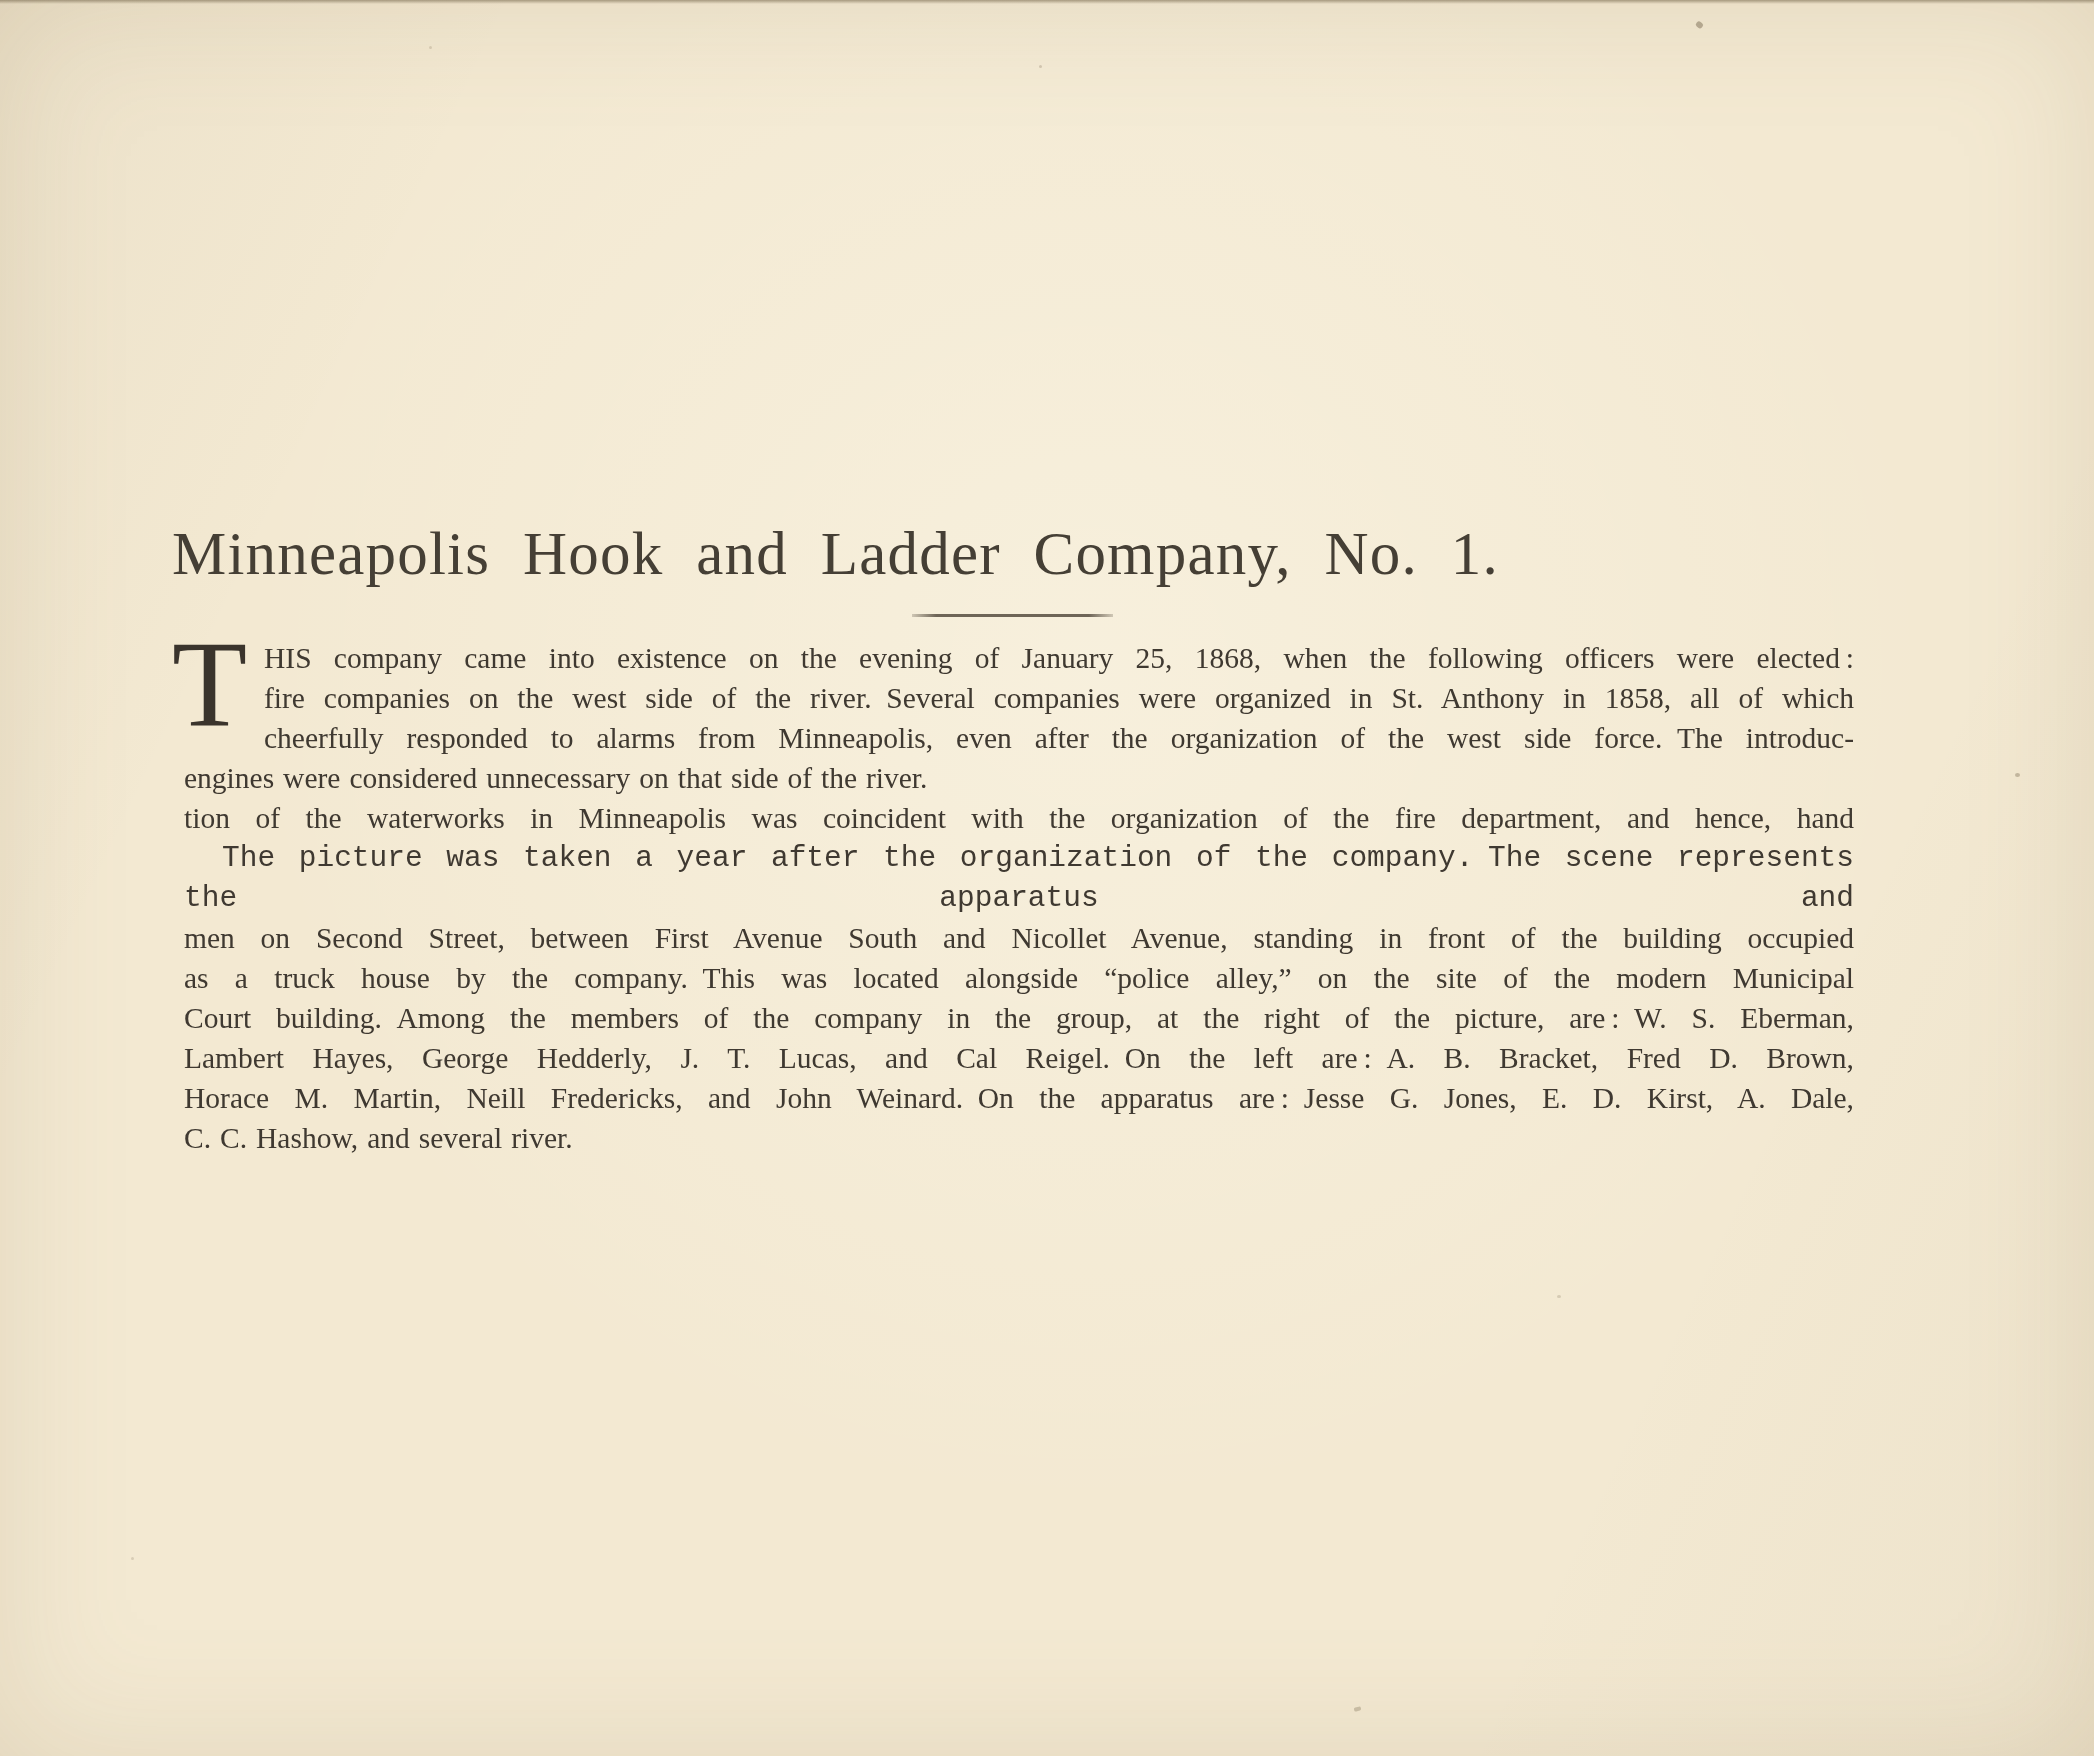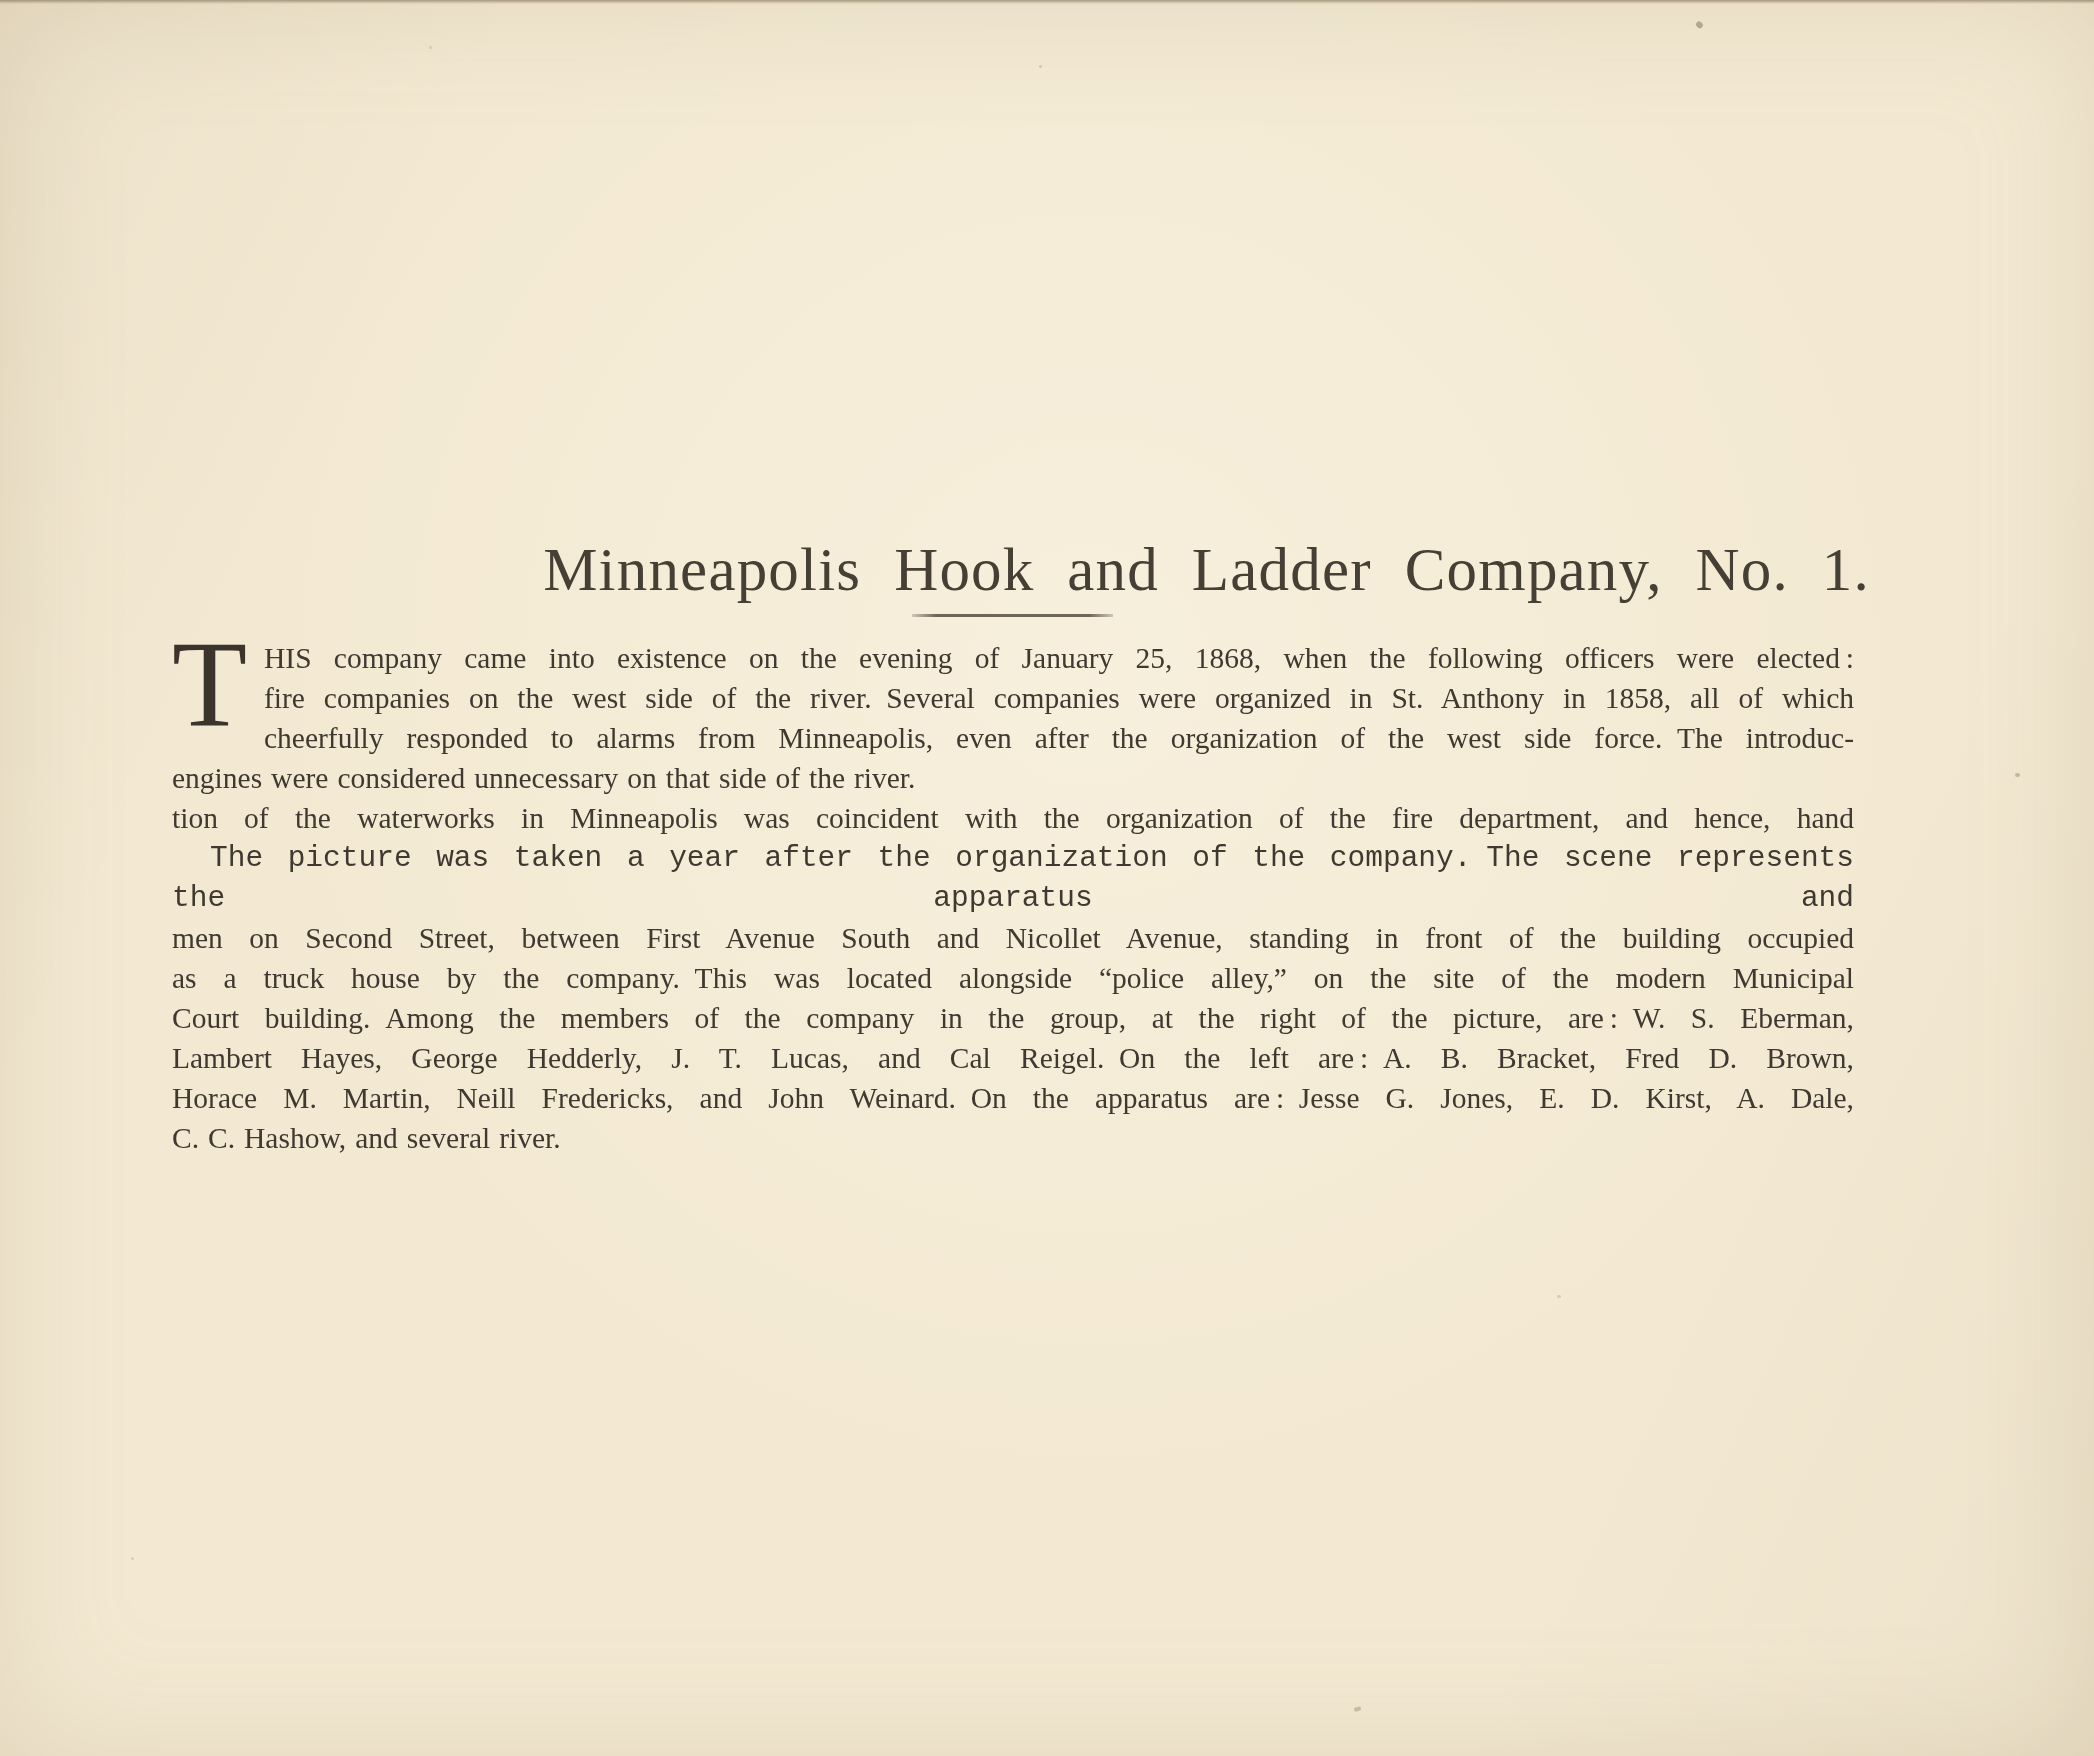--- a/index.html
+++ b/index.html
@@ -31,25 +31,25 @@
   .speck {
     position: absolute;
     border-radius: 50%;
     background: rgba(110,95,70,0.45);
   }
   .page-title {
     position: absolute;
     top: 523px;
     left: 172px;
     width: 1682px;
-    margin: 16px;
+    margin: 0;
     font-size: 61px;
     font-weight: normal;
     line-height: 1;
-    text-align: right;
+    text-align: left;
     letter-spacing: 1.2px;
     word-spacing: 16.4px;
     color: #453f35;
   }
   .title-rule {
     position: absolute;
     top: 614px;
     left: 912px;
     width: 201px;
     height: 2.5px;
@@ -71,20 +71,21 @@
     height: 93px;
     margin-right: 13px;
     font-size: 123px;
     line-height: 92px;
     text-align: left;
     color: #3a342c;
   }
   .line {
     text-align: justify;
     text-align-last: justify;
+    margin-left: 12px;
   }
   .line.para-end {
     text-align-last: left;
   }
   .line.first-indent {
     text-indent: 38px;
     font-family: Liberation Mono, monospace;
   }
 </style>
 </head>

